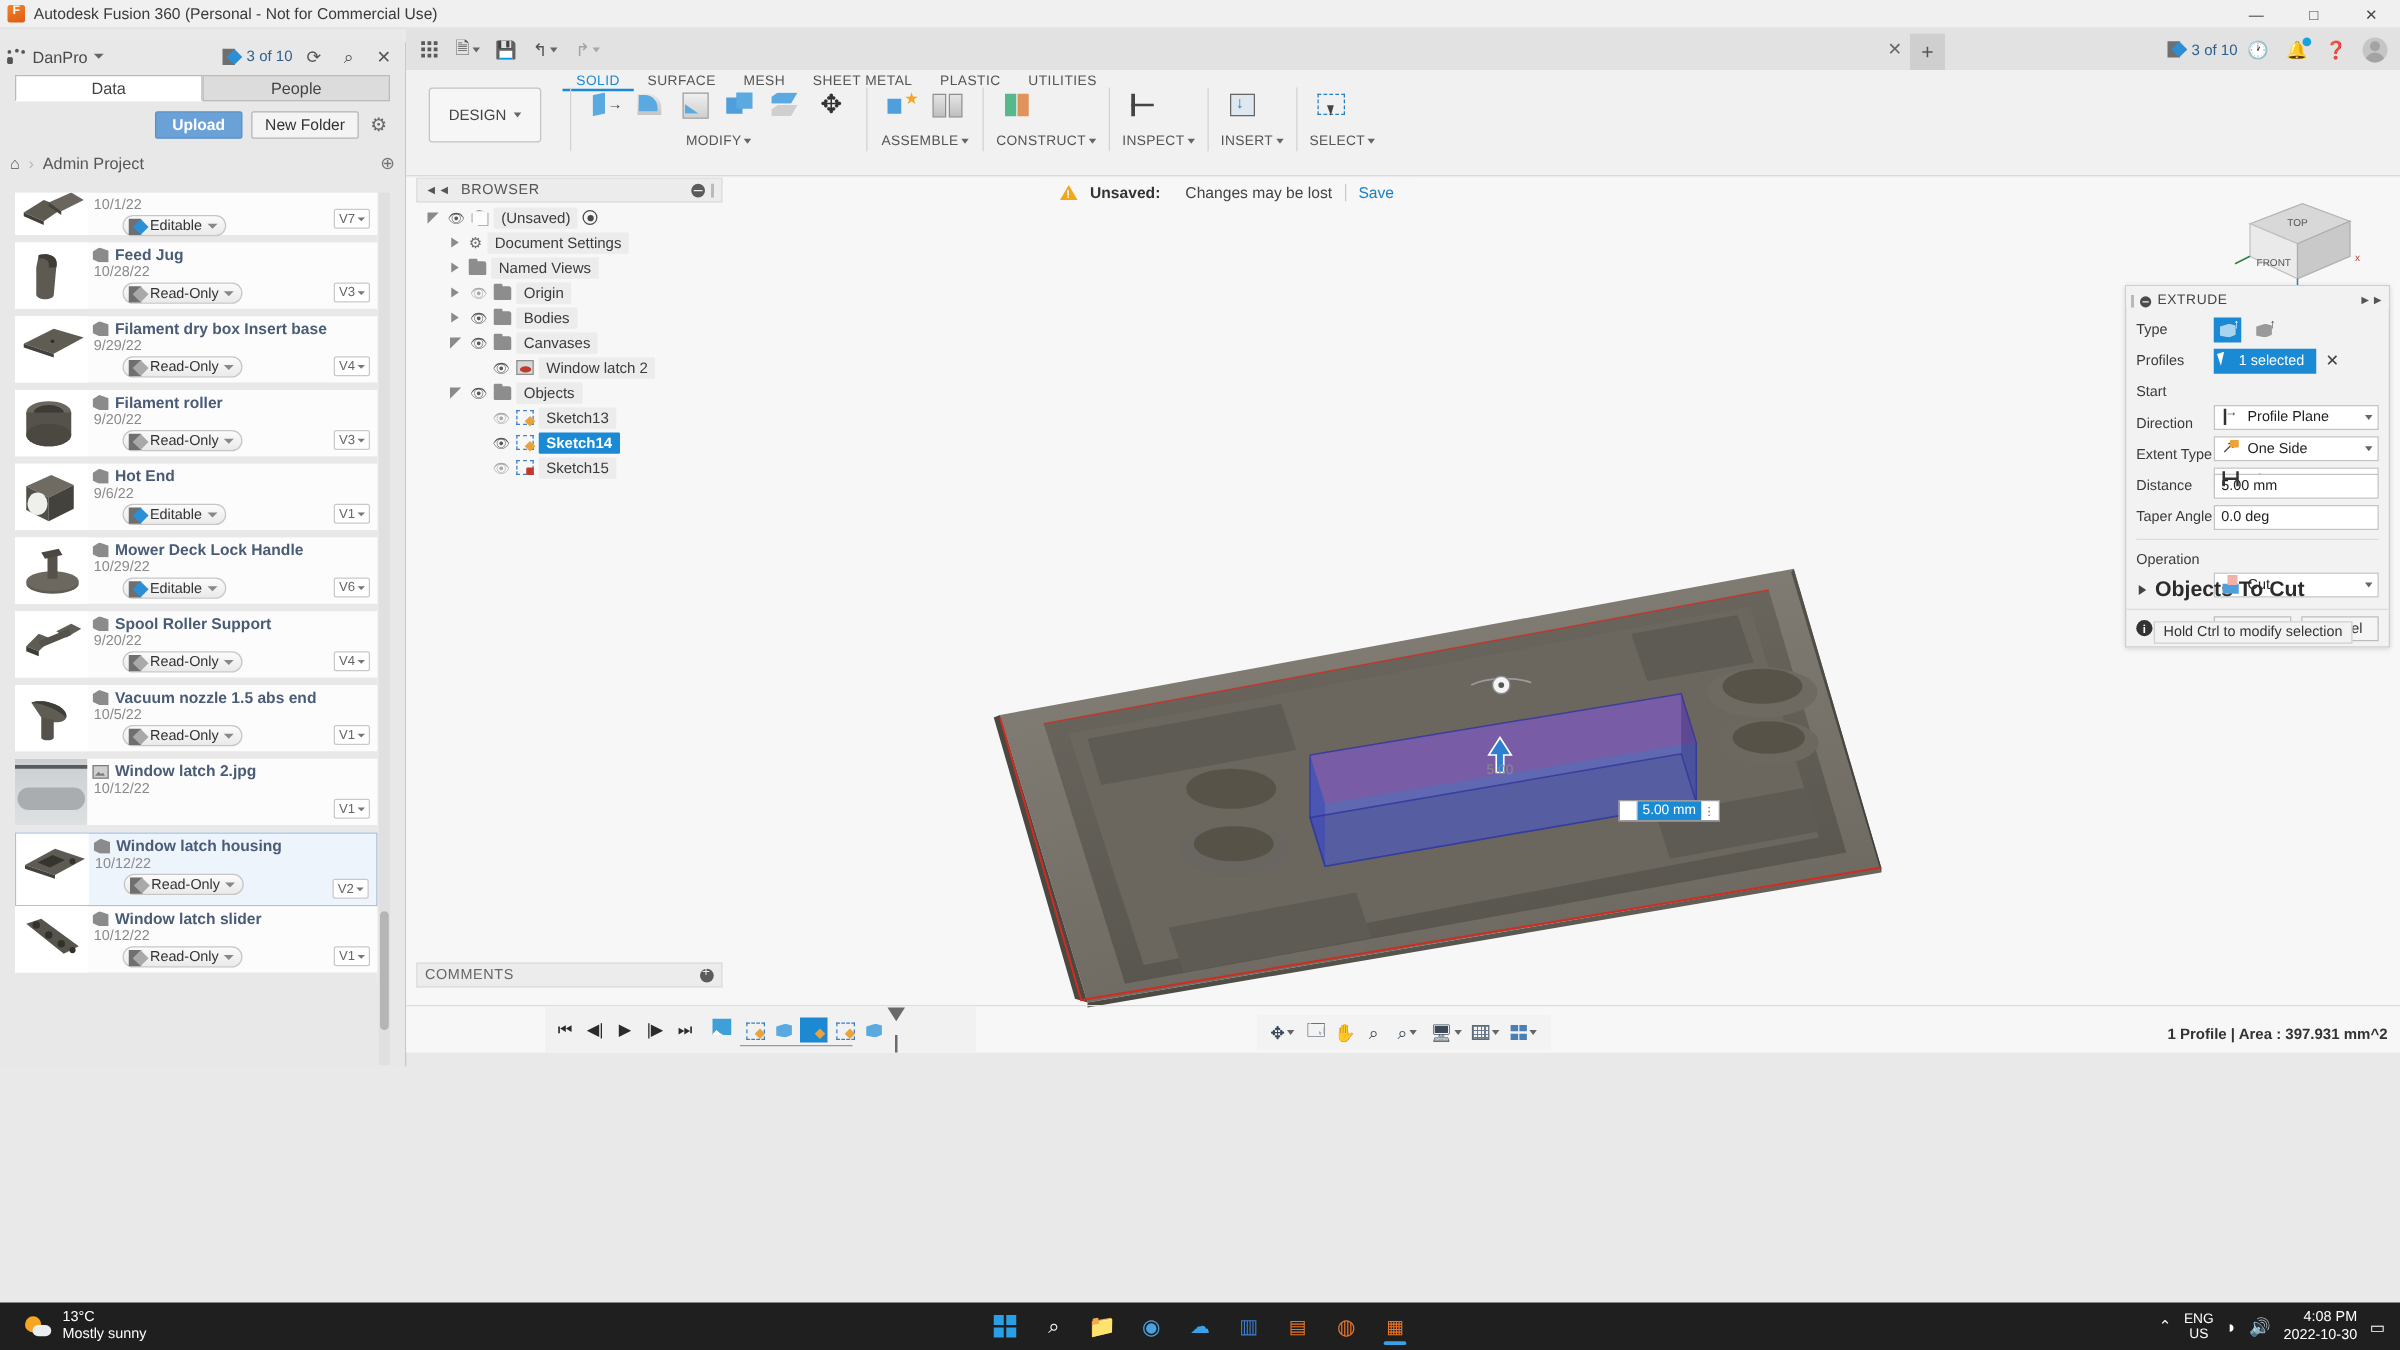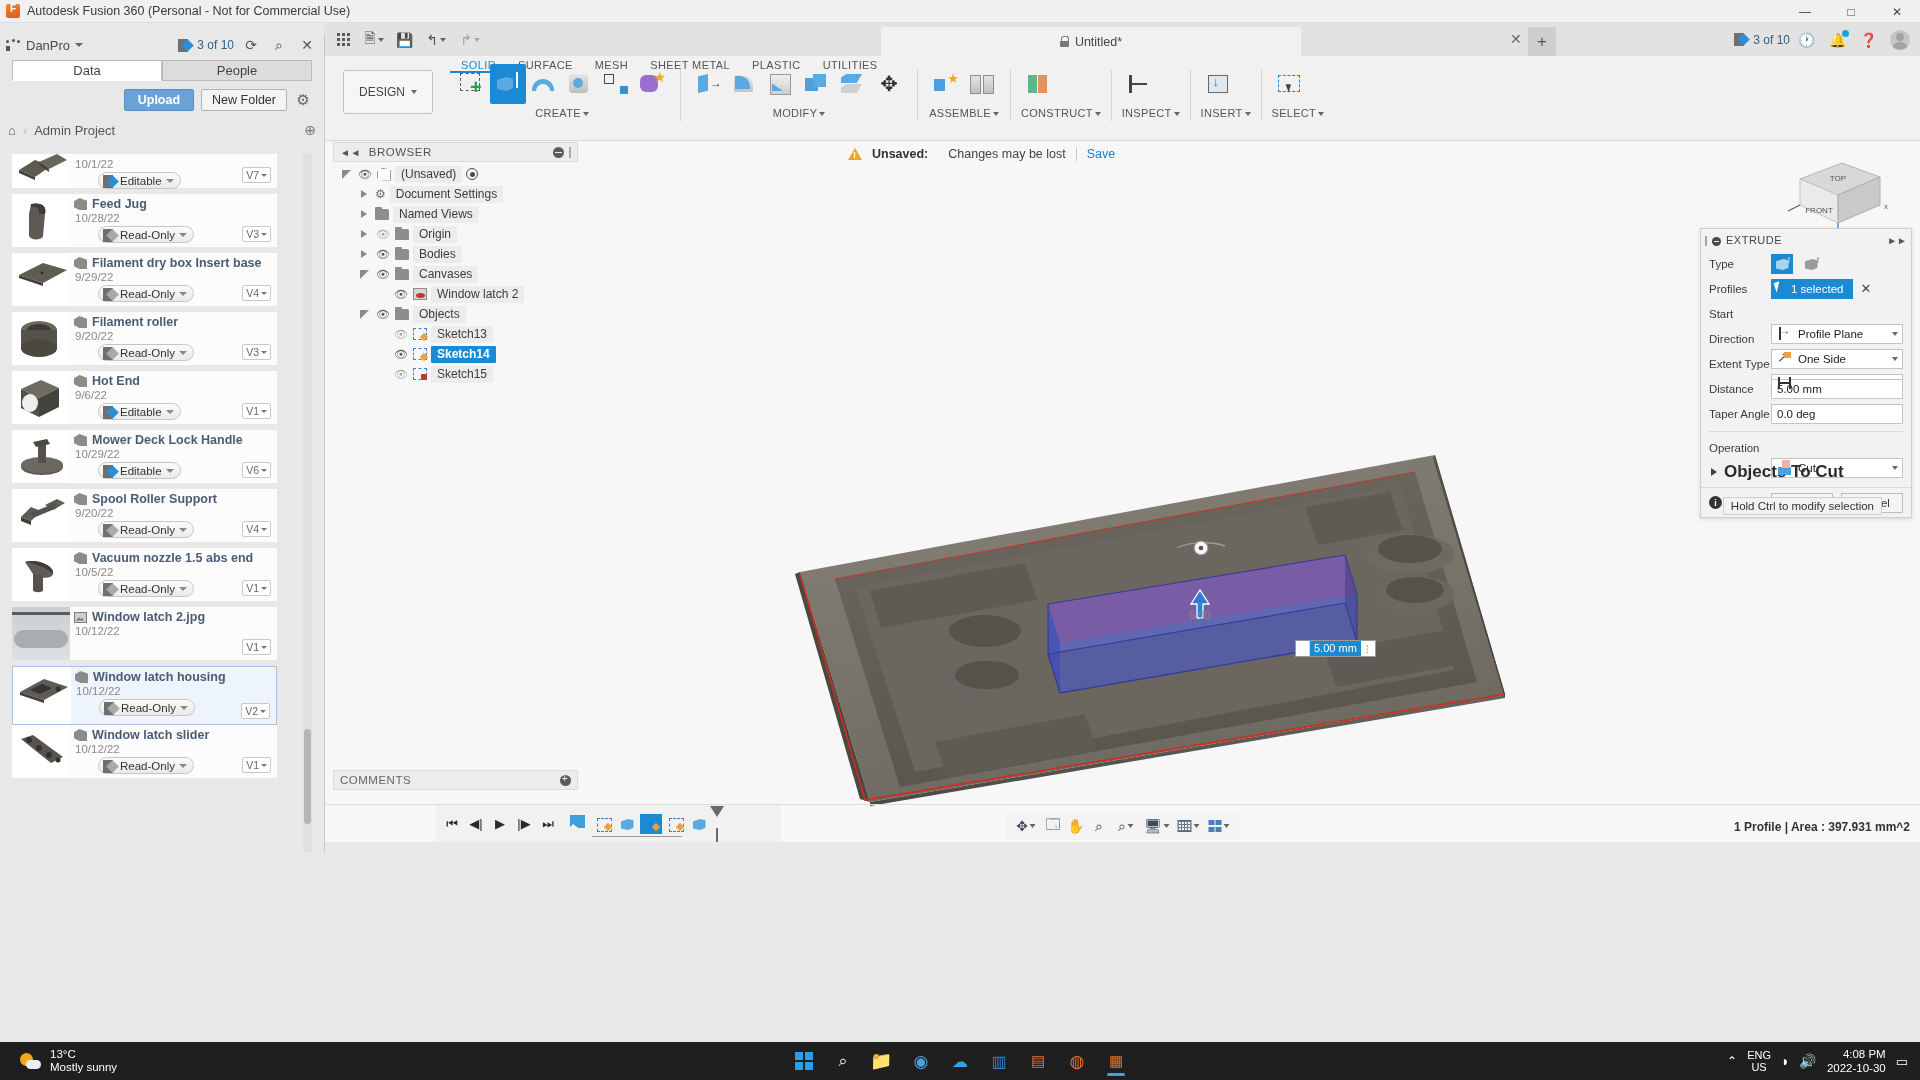--- a/index.html
+++ b/index.html
@@ -85,21 +85,21 @@
   .crumb-sep{color:#b7b7b7;font-size:13px;}
   .crumb-txt{color:#555;}
   .globe-ico{margin-left:auto;color:#777;font-size:14px;}
 
   .dp-list {
     position:absolute; left:12px; top:120px; width:300px; height:698px;
     overflow:hidden; background:#e8e8e8;
   }
   .dp-scroll { position:absolute; right:0; top:0; width:9px; height:698px; background:#e0e0e0;}
   .dp-thumb { position:absolute; right:1px; top:575px; width:7px; height:95px; background:#b5b5b5; border-radius:4px;}
-  .dp-rows { width:265px; }
+  .dp-rows { width:290px; }
   .dp-row {
     display:flex; background:#fcfcfc; border-bottom:6px solid #e8e8e8;
     height:59px; position:relative; cursor:pointer;
   }
   .dp-row.selected { background:#eef4fb; border:1px solid #a8c3e0; }
   .dp-thumbimg {
     width:58px; height:100%; flex:none; background:#fff;
     display:flex; align-items:center; justify-content:center; overflow:hidden;
   }
   .dp-body { flex:1; padding:3px 0 0 4px; position:relative; min-width:0;}
@@ -771,24 +771,20 @@
               <b></b>
               <b></b>
             </span>
         </div>
         <div class="qat-btn with-caret">🗎<span class="mini-caret"></span></div>
         <div class="qat-btn">💾</div>
         <div class="qat-btn with-caret">↰<span class="mini-caret"></span></div>
         <div class="qat-btn with-caret" style="opacity:.45">↱<span class="mini-caret"></span></div>
       </div>
       <div class="tabstrip-bg">
-        <div class="doc-tab">
-          <span class="lock-ico"></span>
-          <span>Untitled*</span>
-        </div>
         <div class="tab-x">✕</div>
         <div class="tab-plus">+</div>
       </div>
       <div class="qat-right">
         <div class="dp-count">
           <span class="pencil-badge">
               <span class="pg"></span>
               <span class="pc"></span>
             </span>
           <span>3 of 10</span>
@@ -810,43 +806,20 @@
       <div class="rtabs" id="ribbon-tabs">
           <div class="rtab active" style="position: relative;"><span>SOLID</span><span class="rtab-underline"></span></div>
           <div class="rtab" style="position: relative;"><span>SURFACE</span></div>
           <div class="rtab" style="position: relative;"><span>MESH</span></div>
           <div class="rtab" style="position: relative;"><span>SHEET METAL</span></div>
           <div class="rtab" style="position: relative;"><span>PLASTIC</span></div>
           <div class="rtab" style="position: relative;"><span>UTILITIES</span></div>
         </div>
       <div class="rgroups">
 
-        <div class="rgroup">
-          <div class="ricons">
-            <div class="ricon">
-                <span class="ic ic-sketch"></span>
-              </div>
-            <div class="ricon sel">
-                <span class="ic ic-extrude"></span>
-              </div>
-            <div class="ricon">
-                <span class="ic ic-rev"></span>
-              </div>
-            <div class="ricon">
-                <span class="ic ic-sphere"></span>
-              </div>
-            <div class="ricon">
-                <span class="ic ic-mesh"></span>
-              </div>
-            <div class="ricon">
-                <span class="ic ic-form"></span>
-              </div>
-          </div>
-          <div class="rlabel"><span>CREATE</span><span class="mini-caret"></span></div>
-        </div>
 
         <div class="rgroup-sep"></div>
 
         <div class="rgroup">
           <div class="ricons">
             <div class="ricon">
                 <span class="ic ic-flange"></span>
               </div>
             <div class="ricon">
                 <span class="ic ic-fillet"></span>

